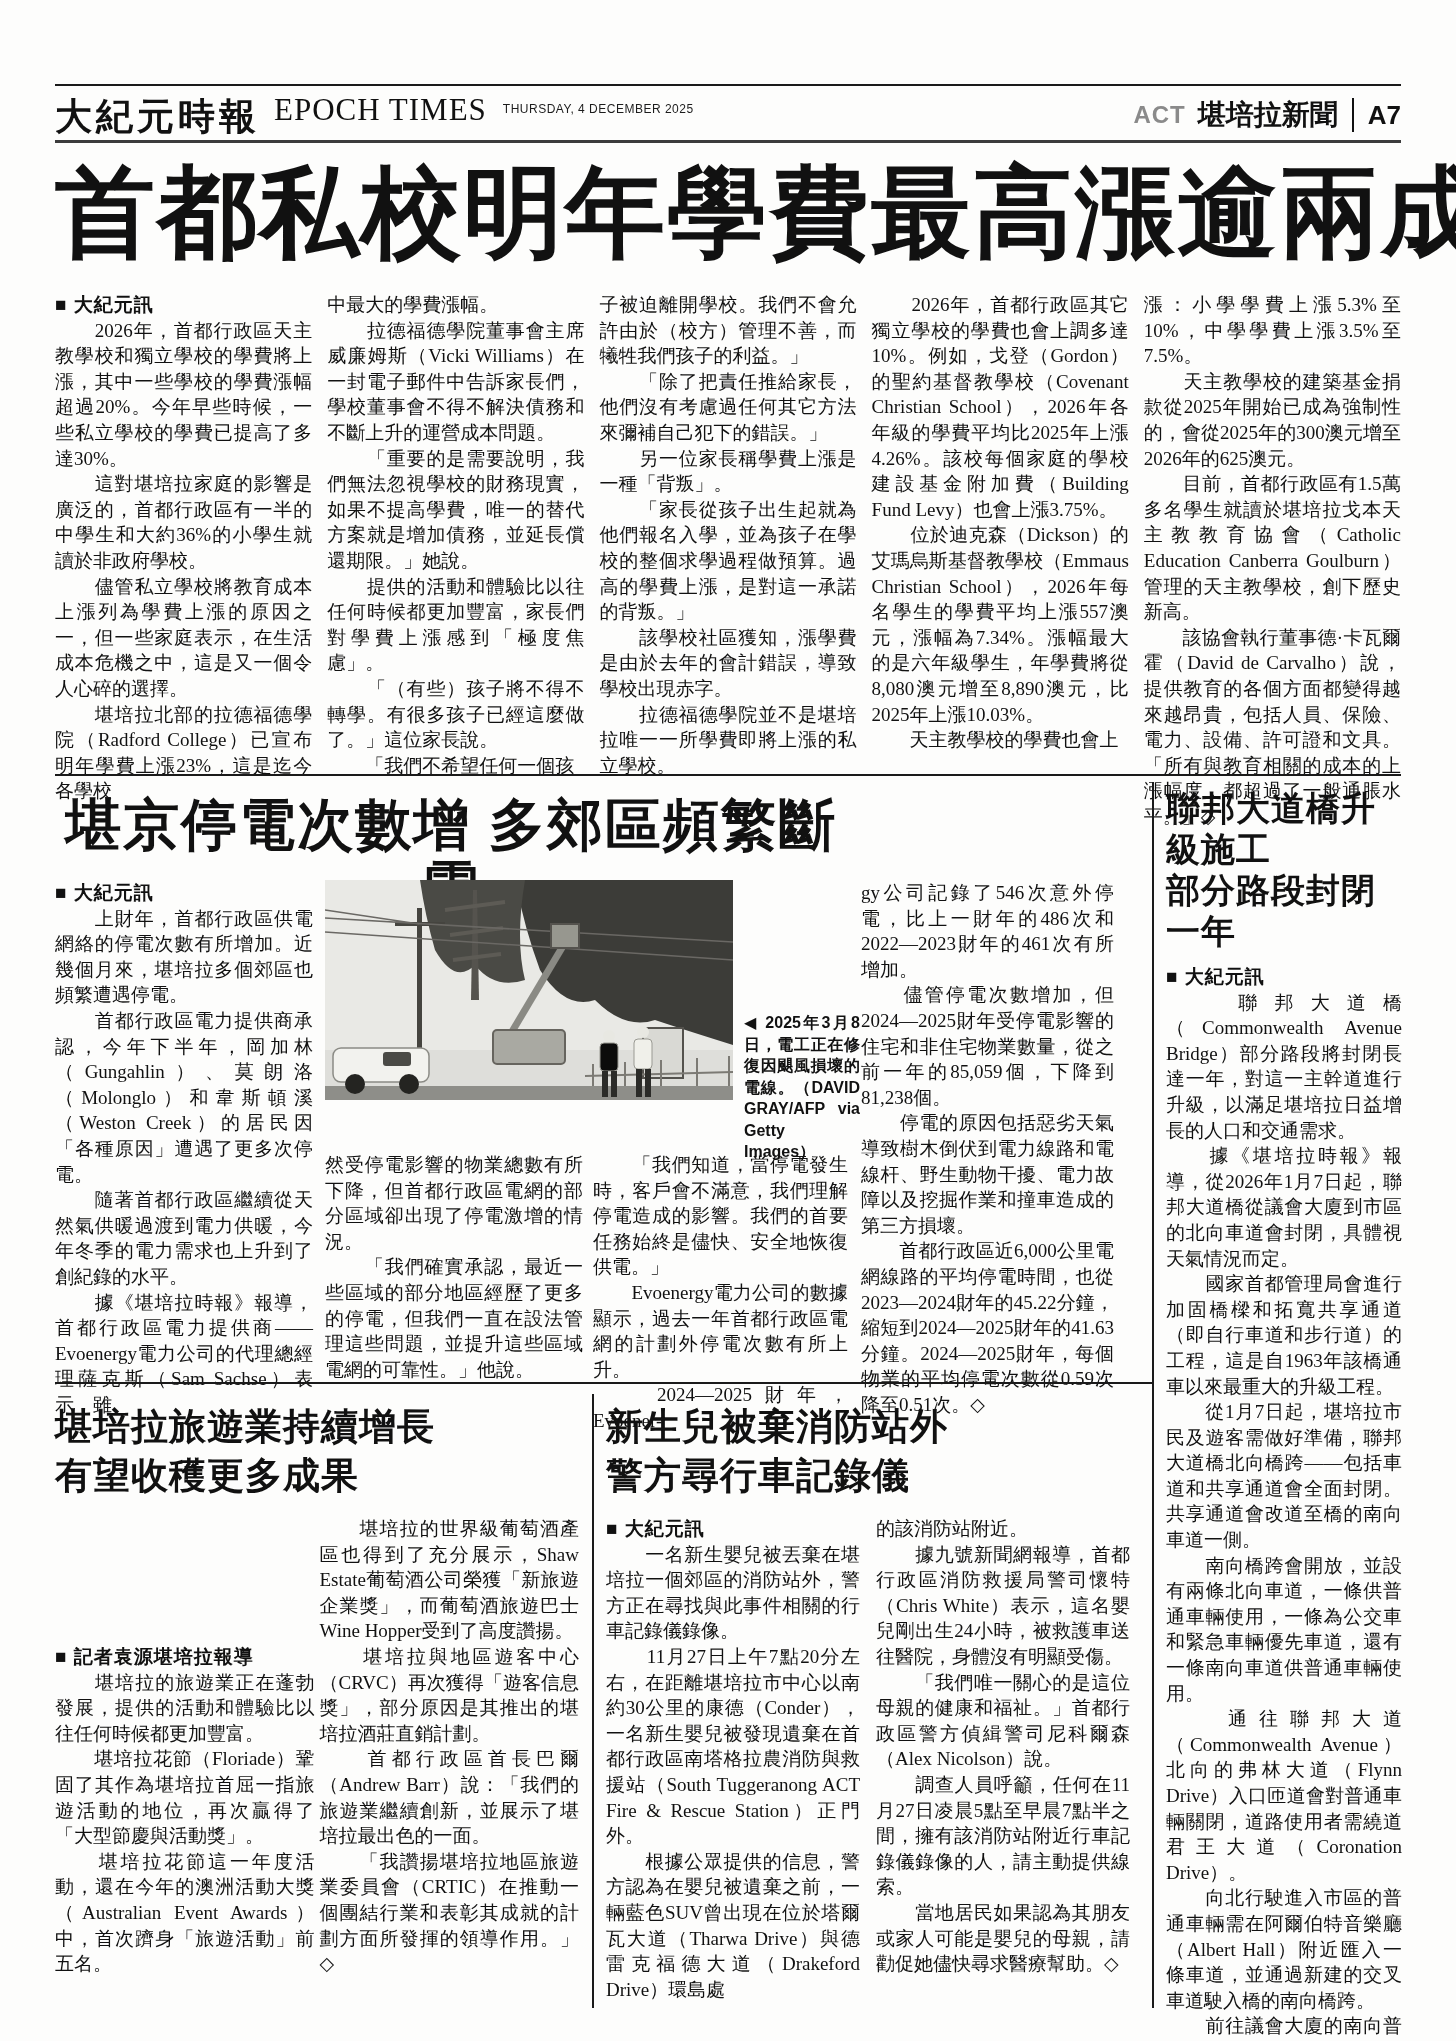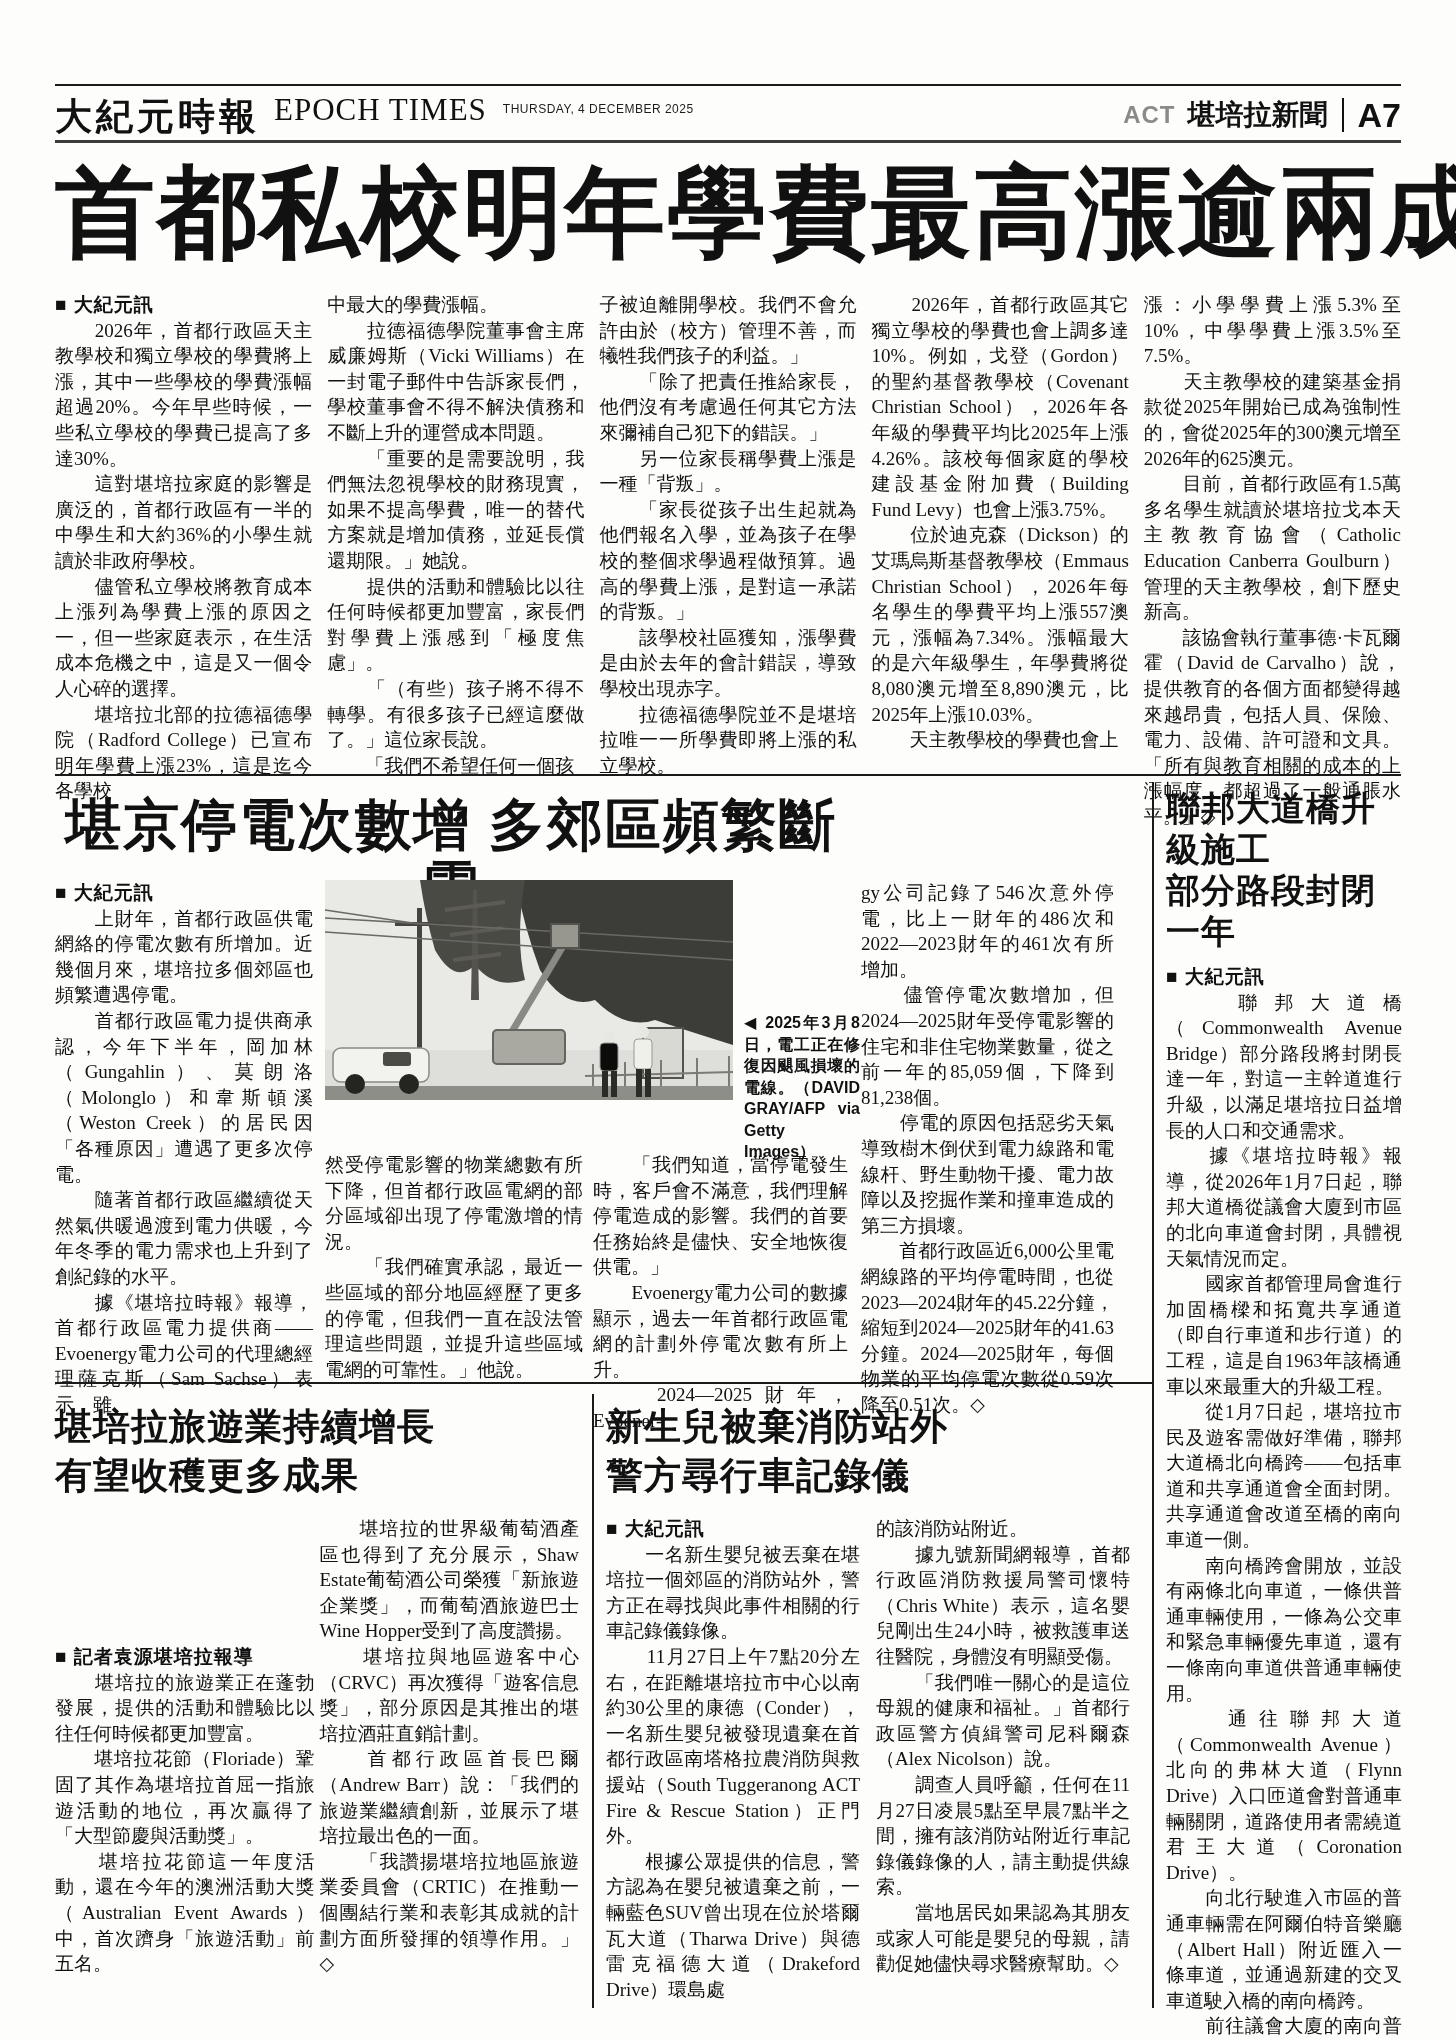--- a/index.html
+++ b/index.html
@@ -13,21 +13,21 @@
   .rule{background:#1a1a1a;}
   
   .masthead{left:55px; top:92px; width:1346px; height:46px; display:flex; }
   .paper-cn{font-size:37px; font-weight:900; letter-spacing:4px; font-family:"Liberation Serif",serif;}
   .paper-en{font-size:31px; margin-left:14px; letter-spacing:1px; font-family:"Liberation Serif",serif;}
   .date-line{font-size:12px; margin-left:16px; margin-top:10px; font-family:"Liberation Sans","DejaVu Sans",sans-serif; color:#1c1c1c; letter-spacing:.5px;}
   .mast-right{margin-left:auto; display:flex; align-items:center; font-family:"Liberation Sans","DejaVu Sans",sans-serif;}
   .section-tag{font-size:24px; font-weight:bold; color:#8a8a8a; margin-right:12px; letter-spacing:1px;}
   .section-title{font-size:28px; font-weight:bold;}
   .mast-sep{width:2px; height:34px; background:#111; margin:0 14px;}
-  .page-no{font-size:34px; font-weight:bold;}
+  .page-no{font-size:26px; font-weight:bold;}
   
   .h1-main{
     left:55px; top:150px; width:1346px; font-size:100px; line-height:128px;
     font-weight:900; font-family:"Liberation Serif","DejaVu Serif",serif;
     text-align:justify; text-align-last:justify; white-space:nowrap; letter-spacing:2px;
   }
   .h2-sans{font-family:"Liberation Sans","DejaVu Sans",sans-serif; font-weight:800;}
   .s2-head{left:55px; top:794px; width:792px; font-size:56px; line-height:62px; text-align:center; letter-spacing:2px;}
   .side-head{font-size:34px; line-height:41px; letter-spacing:1px;}
   .bot-head{font-size:37px; line-height:49px; letter-spacing:1px;}

